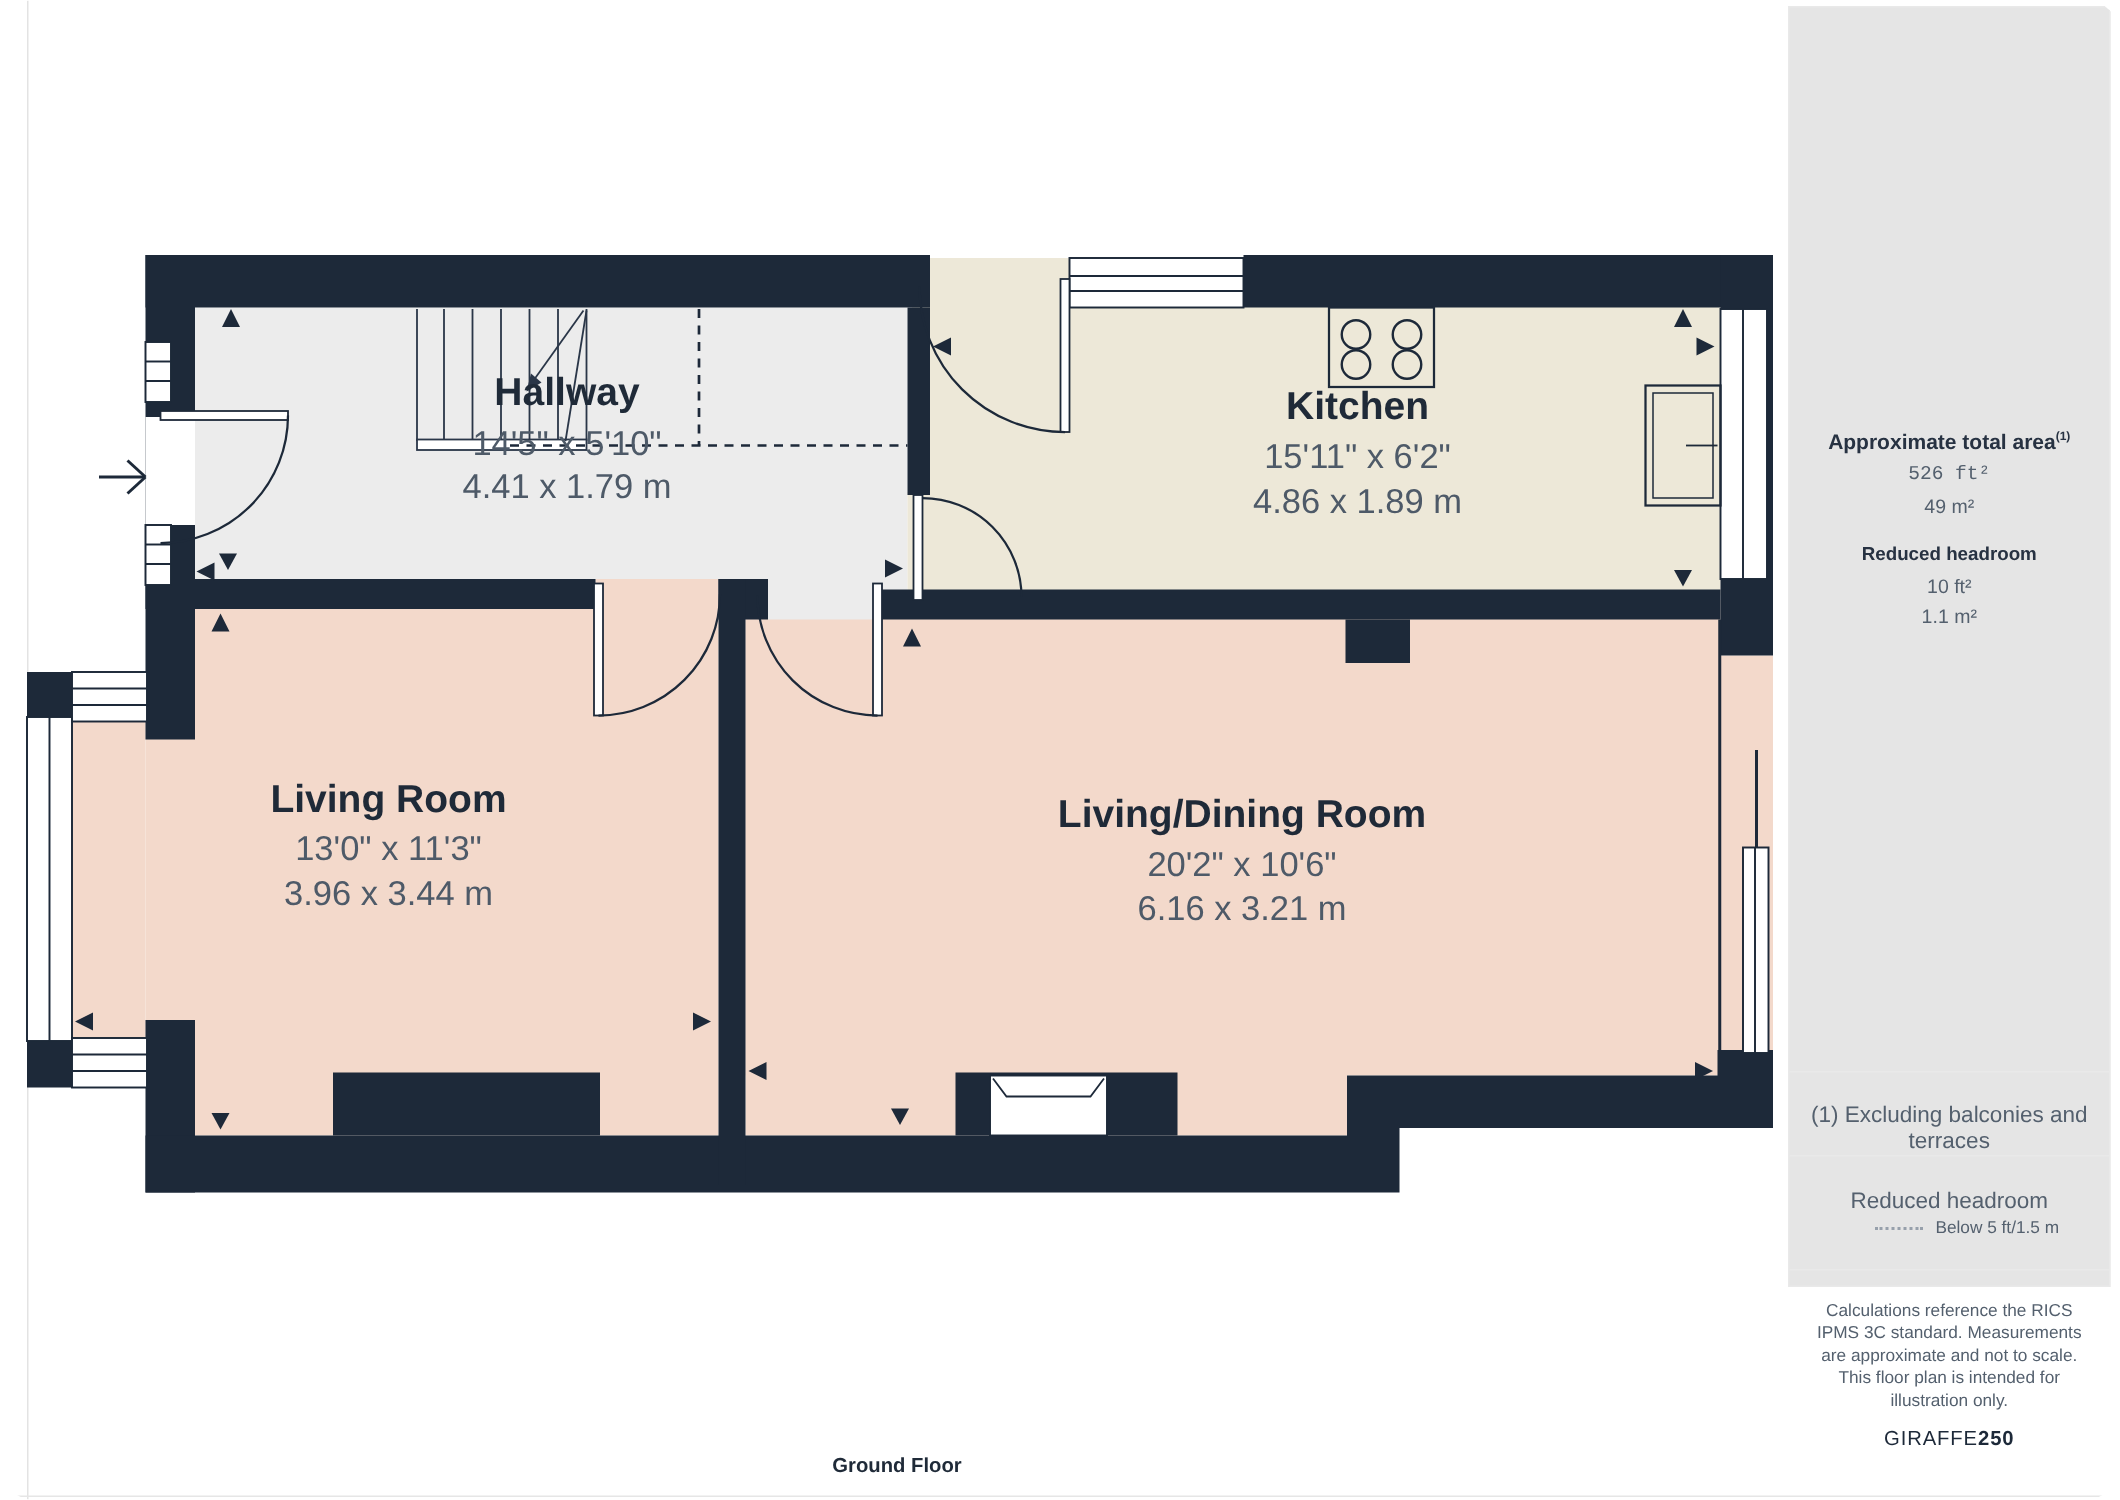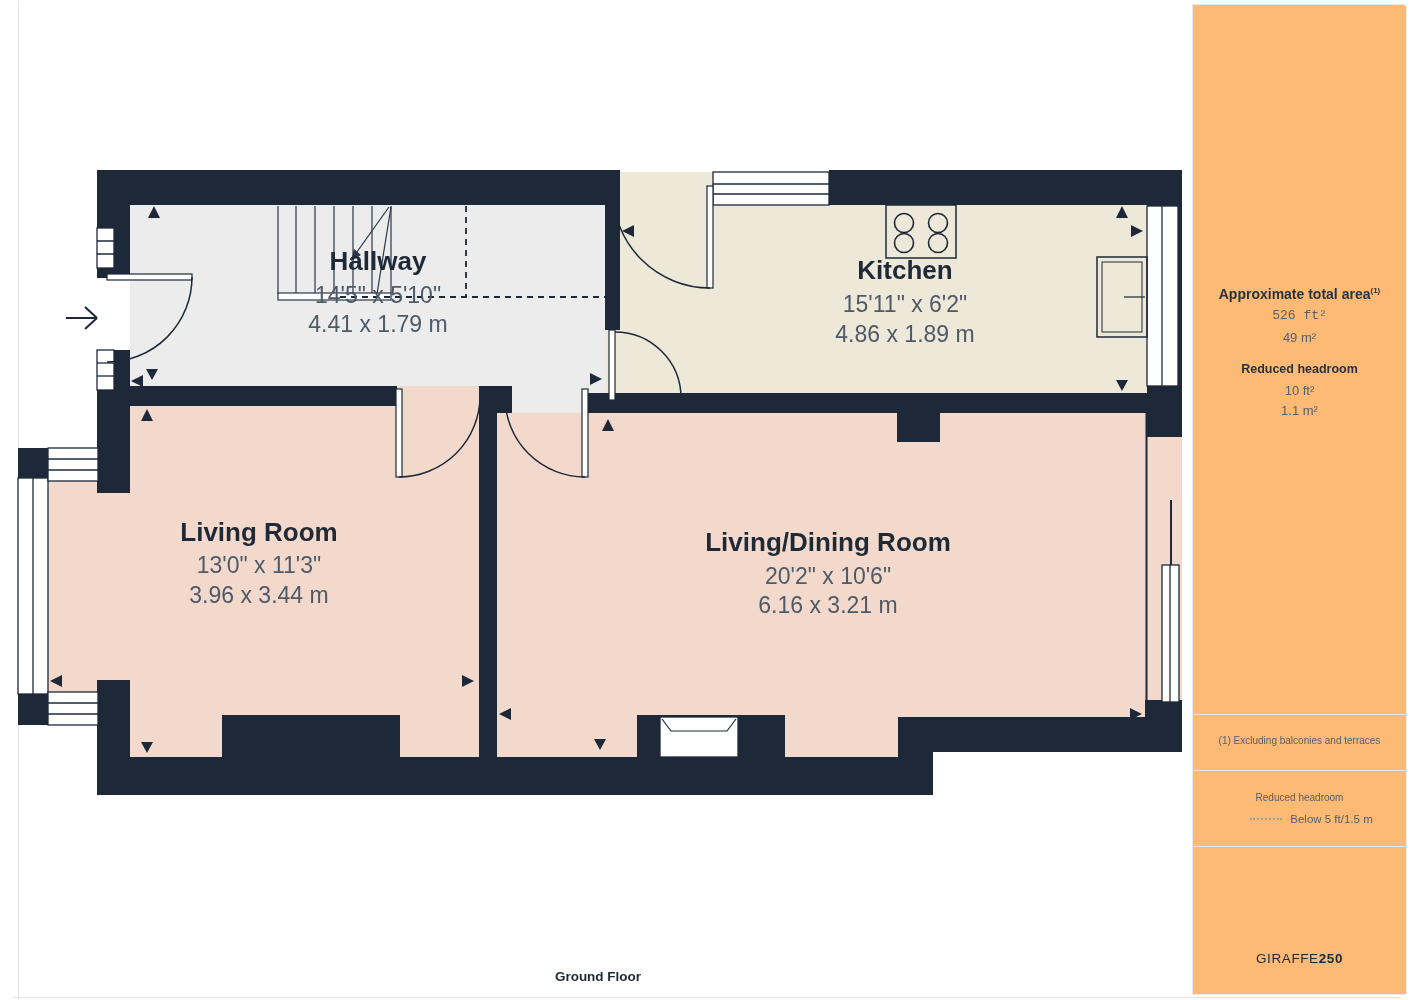--- a/index.html
+++ b/index.html
@@ -5,28 +5,28 @@
   html,body{margin:0;padding:0;background:#fff;}
   body{width:1413px;height:1000px;position:relative;font-family:"Liberation Sans",sans-serif;}
   .page{position:absolute;left:0;top:0;width:1413px;height:1000px;background:#fff;overflow:hidden;border-radius:23px;}
   .edge-left{position:absolute;left:18px;top:0;width:1px;height:1000px;background:#e3e3e3;}
   .edge-bottom{position:absolute;left:0;top:997px;width:1413px;height:1px;background:#e6e6e6;}
   svg.plan{position:absolute;left:0;top:0;}
   .room-title{font-weight:bold;font-size:26px;fill:#1f2a38;}
   .room-dim{font-size:23px;fill:#4e5a68;}
   .floor-label{font-weight:bold;font-size:13.5px;fill:#1f2a38;}
 
-  .sidebar{position:absolute;left:1192px;top:4px;width:215px;height:991px;box-sizing:border-box;
-           border:1px solid #e9e9e9;background:#fdba74;}
+  .sidebar{position:absolute;left:1192px;top:4px;width:215px;height:854px;box-sizing:border-box;
+           border:1px solid #e9e9e9;background:#e5e5e5;}
   .sb-div{position:absolute;left:0;width:100%;height:0;border-top:1px solid #e9e9e9;}
   .sb-line{position:absolute;left:0;width:100%;text-align:center;color:#54606e;font-size:13px;}
   .sb-head{color:#273242;font-weight:bold;font-size:14px;}
   .sb-head sup{font-size:8px;}
   .sb-subhead{color:#273242;font-weight:bold;font-size:12.5px;}
-  .sb-small{font-size:10px;}
+  .sb-small{font-size:15px;}
   .legend-row{position:absolute;left:12px;width:100%;display:flex;justify-content:center;align-items:center;gap:8px;}
   .legend-swatch{width:32px;height:0;border-top:2px dotted #97a0ab;display:inline-block;}
   .legend-text{color:#54606e;font-size:11.5px;}
   .disclaimer{position:absolute;left:50%;transform:translateX(-50%);width:180px;text-align:center;
               color:#54606e;font-size:11.5px;line-height:15px;}
   .brand{position:absolute;left:0;width:100%;text-align:center;color:#1d2939;font-size:13.5px;letter-spacing:0.6px;}
   .brand b{font-weight:bold;}
 </style>
 </head>
 <body>
@@ -229,17 +229,18 @@
     <div class="sb-line sb-small" style="top:730px;">(1) Excluding balconies and terraces</div>
 
     <div class="sb-div" style="top:765px;"></div>
     <div class="sb-line sb-small" style="top:787px;">Reduced headroom</div>
     <div class="legend-row" style="top:808px;">
       <span class="legend-swatch"></span>
       <span class="legend-text">Below 5 ft/1.5 m</span>
     </div>
 
     <div class="sb-div" style="top:841px;"></div>
+    <div class="disclaimer" style="top:862px;">Calculations reference the RICS IPMS 3C standard. Measurements are approximate and not to scale. This floor plan is intended for illustration only.</div>
     <div class="brand" style="top:946px;">
       <span>GIRAFFE</span><b>250</b>
     </div>
   </div>
 </div>
 
 </body></html>

